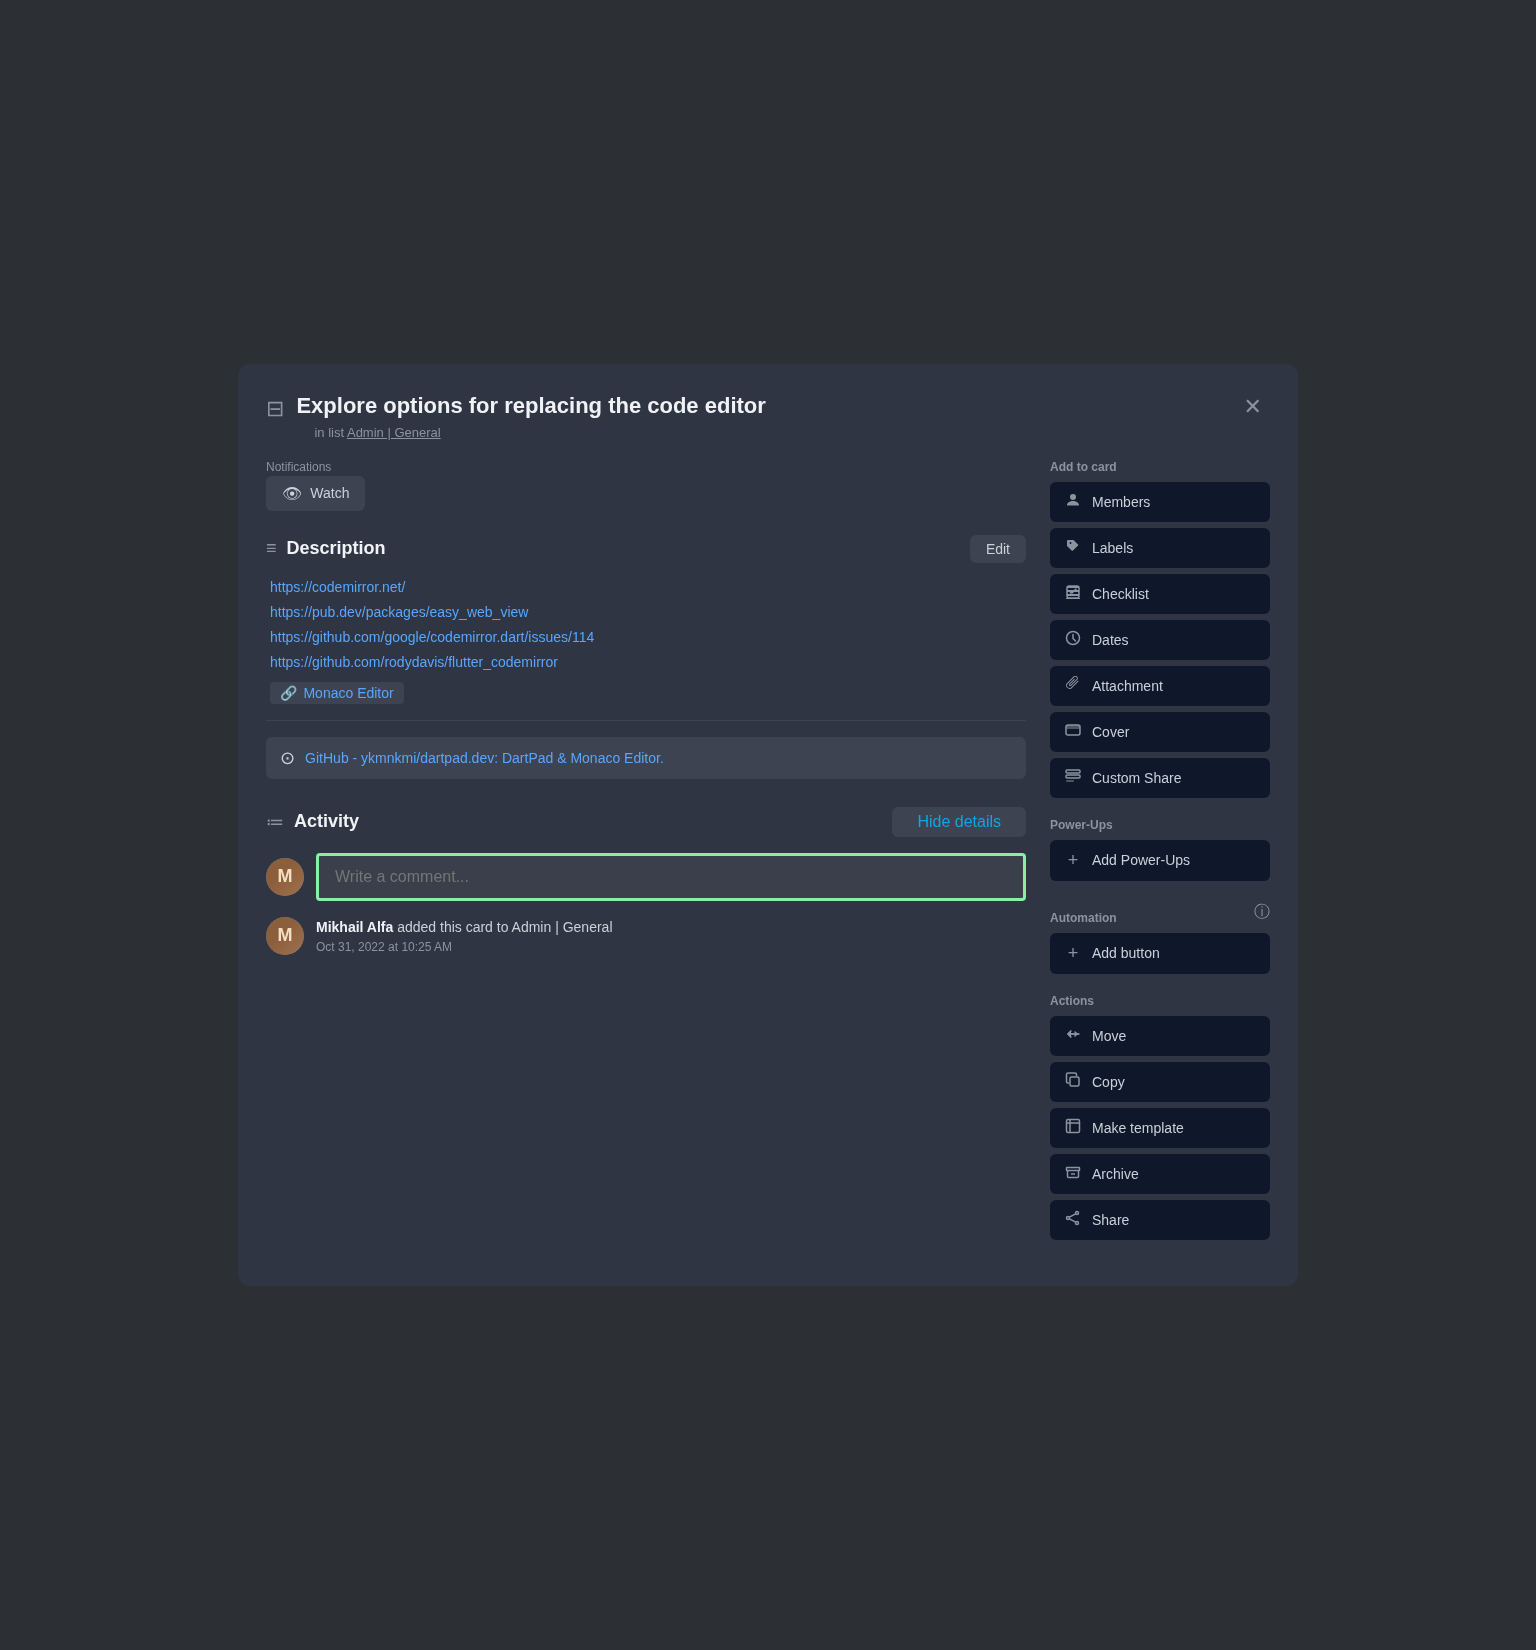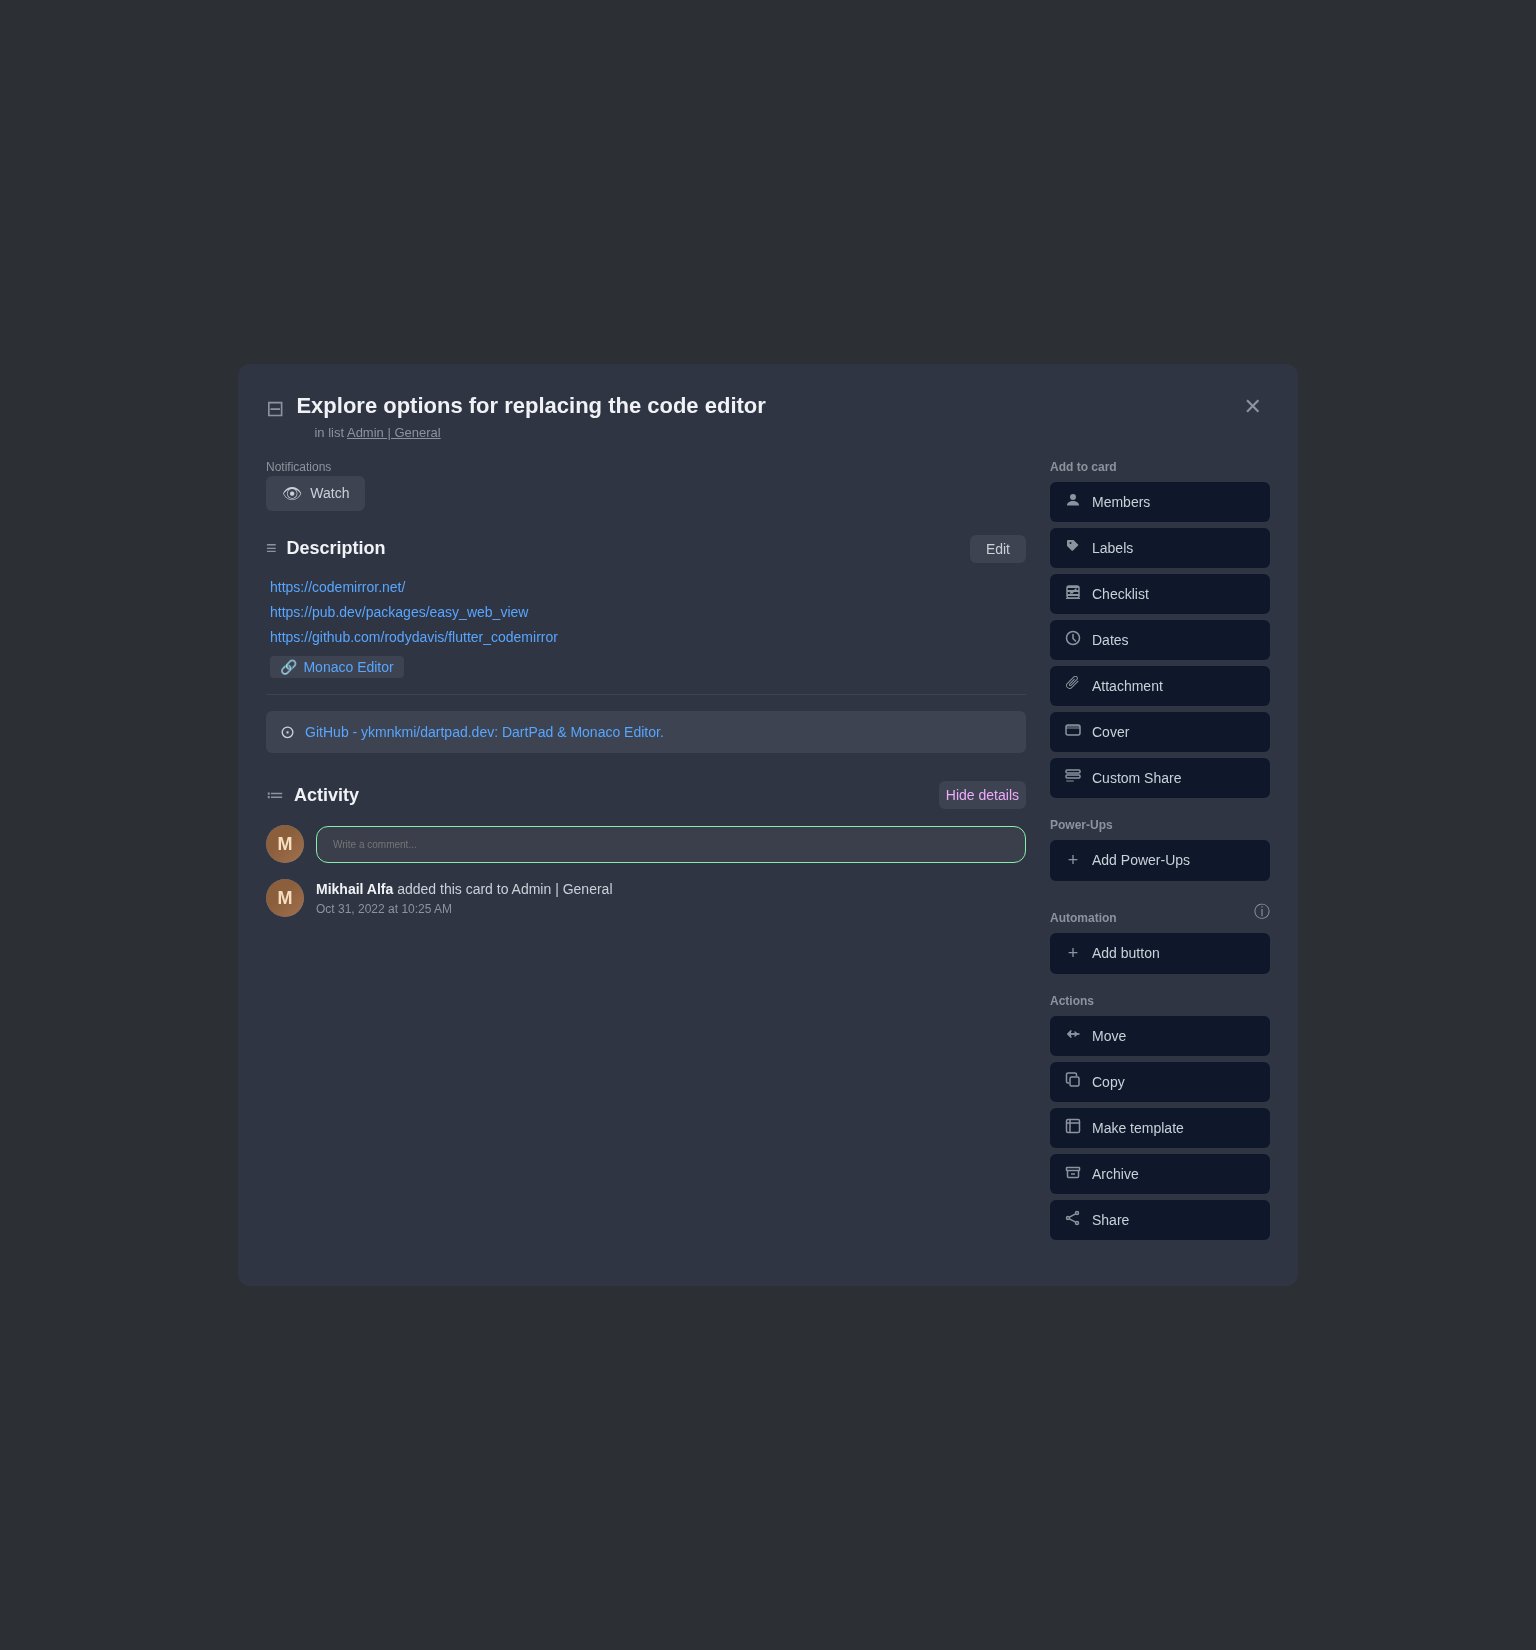--- a/index.html
+++ b/index.html
@@ -183,24 +183,24 @@
     .activity-header {
       display: flex;
       align-items: center;
       justify-content: space-between;
       margin-bottom: 16px;
     }
     .hide-details-btn {
       background: #3d4350;
       border: none;
       border-radius: 6px;
-      color: #f0abfc;
-      font-size: 14px;
+      color: #0ea5e9;
+      font-size: 16px;
       font-weight: 500;
-      padding: 6px 7px;
+      padding: 6px 25px;
       cursor: pointer;
     }
     .comment-row {
       display: flex;
       align-items: center;
       gap: 12px;
       margin-bottom: 16px;
     }
     .avatar {
       width: 38px;
@@ -211,24 +211,24 @@
       overflow: hidden;
       display: flex;
       align-items: center;
       justify-content: center;
       font-size: 16px;
       color: #fff;
     }
     .comment-input {
       flex: 1;
       background: #3a3f4b;
-      border: 1px solid #86efac;
-      border-radius: 12px;
-      color: #8b949e;
-      font-size: 10px;
+      border: 3px solid #86efac;
+      border-radius: 4px;
+      color: #8b949e;
+      font-size: 16px;
       padding: 12px 16px;
       outline: none;
     }
     .activity-item {
       display: flex;
       gap: 12px;
       margin-bottom: 12px;
     }
     .activity-text {
       font-size: 14px;
@@ -336,20 +336,21 @@
         <div class="section-header">
           <div class="section-title-row">
             <span class="section-icon">≡</span>
             <span class="section-title">Description</span>
           </div>
           <button class="edit-btn">Edit</button>
         </div>
         <div class="description-content">
           <a class="description-link" href="#">https://codemirror.net/</a>
           <a class="description-link" href="#">https://pub.dev/packages/easy_web_view</a>
+          <a class="description-link" href="#">https://github.com/google/codemirror.dart/issues/114</a>
           <a class="description-link" href="#">https://github.com/rodydavis/flutter_codemirror</a>
           <a class="monaco-badge" href="#">
             <span>🔗</span>
             <span>Monaco Editor</span>
           </a>
         </div>
 
         <hr class="divider">
 
         <a class="github-card" href="#">

